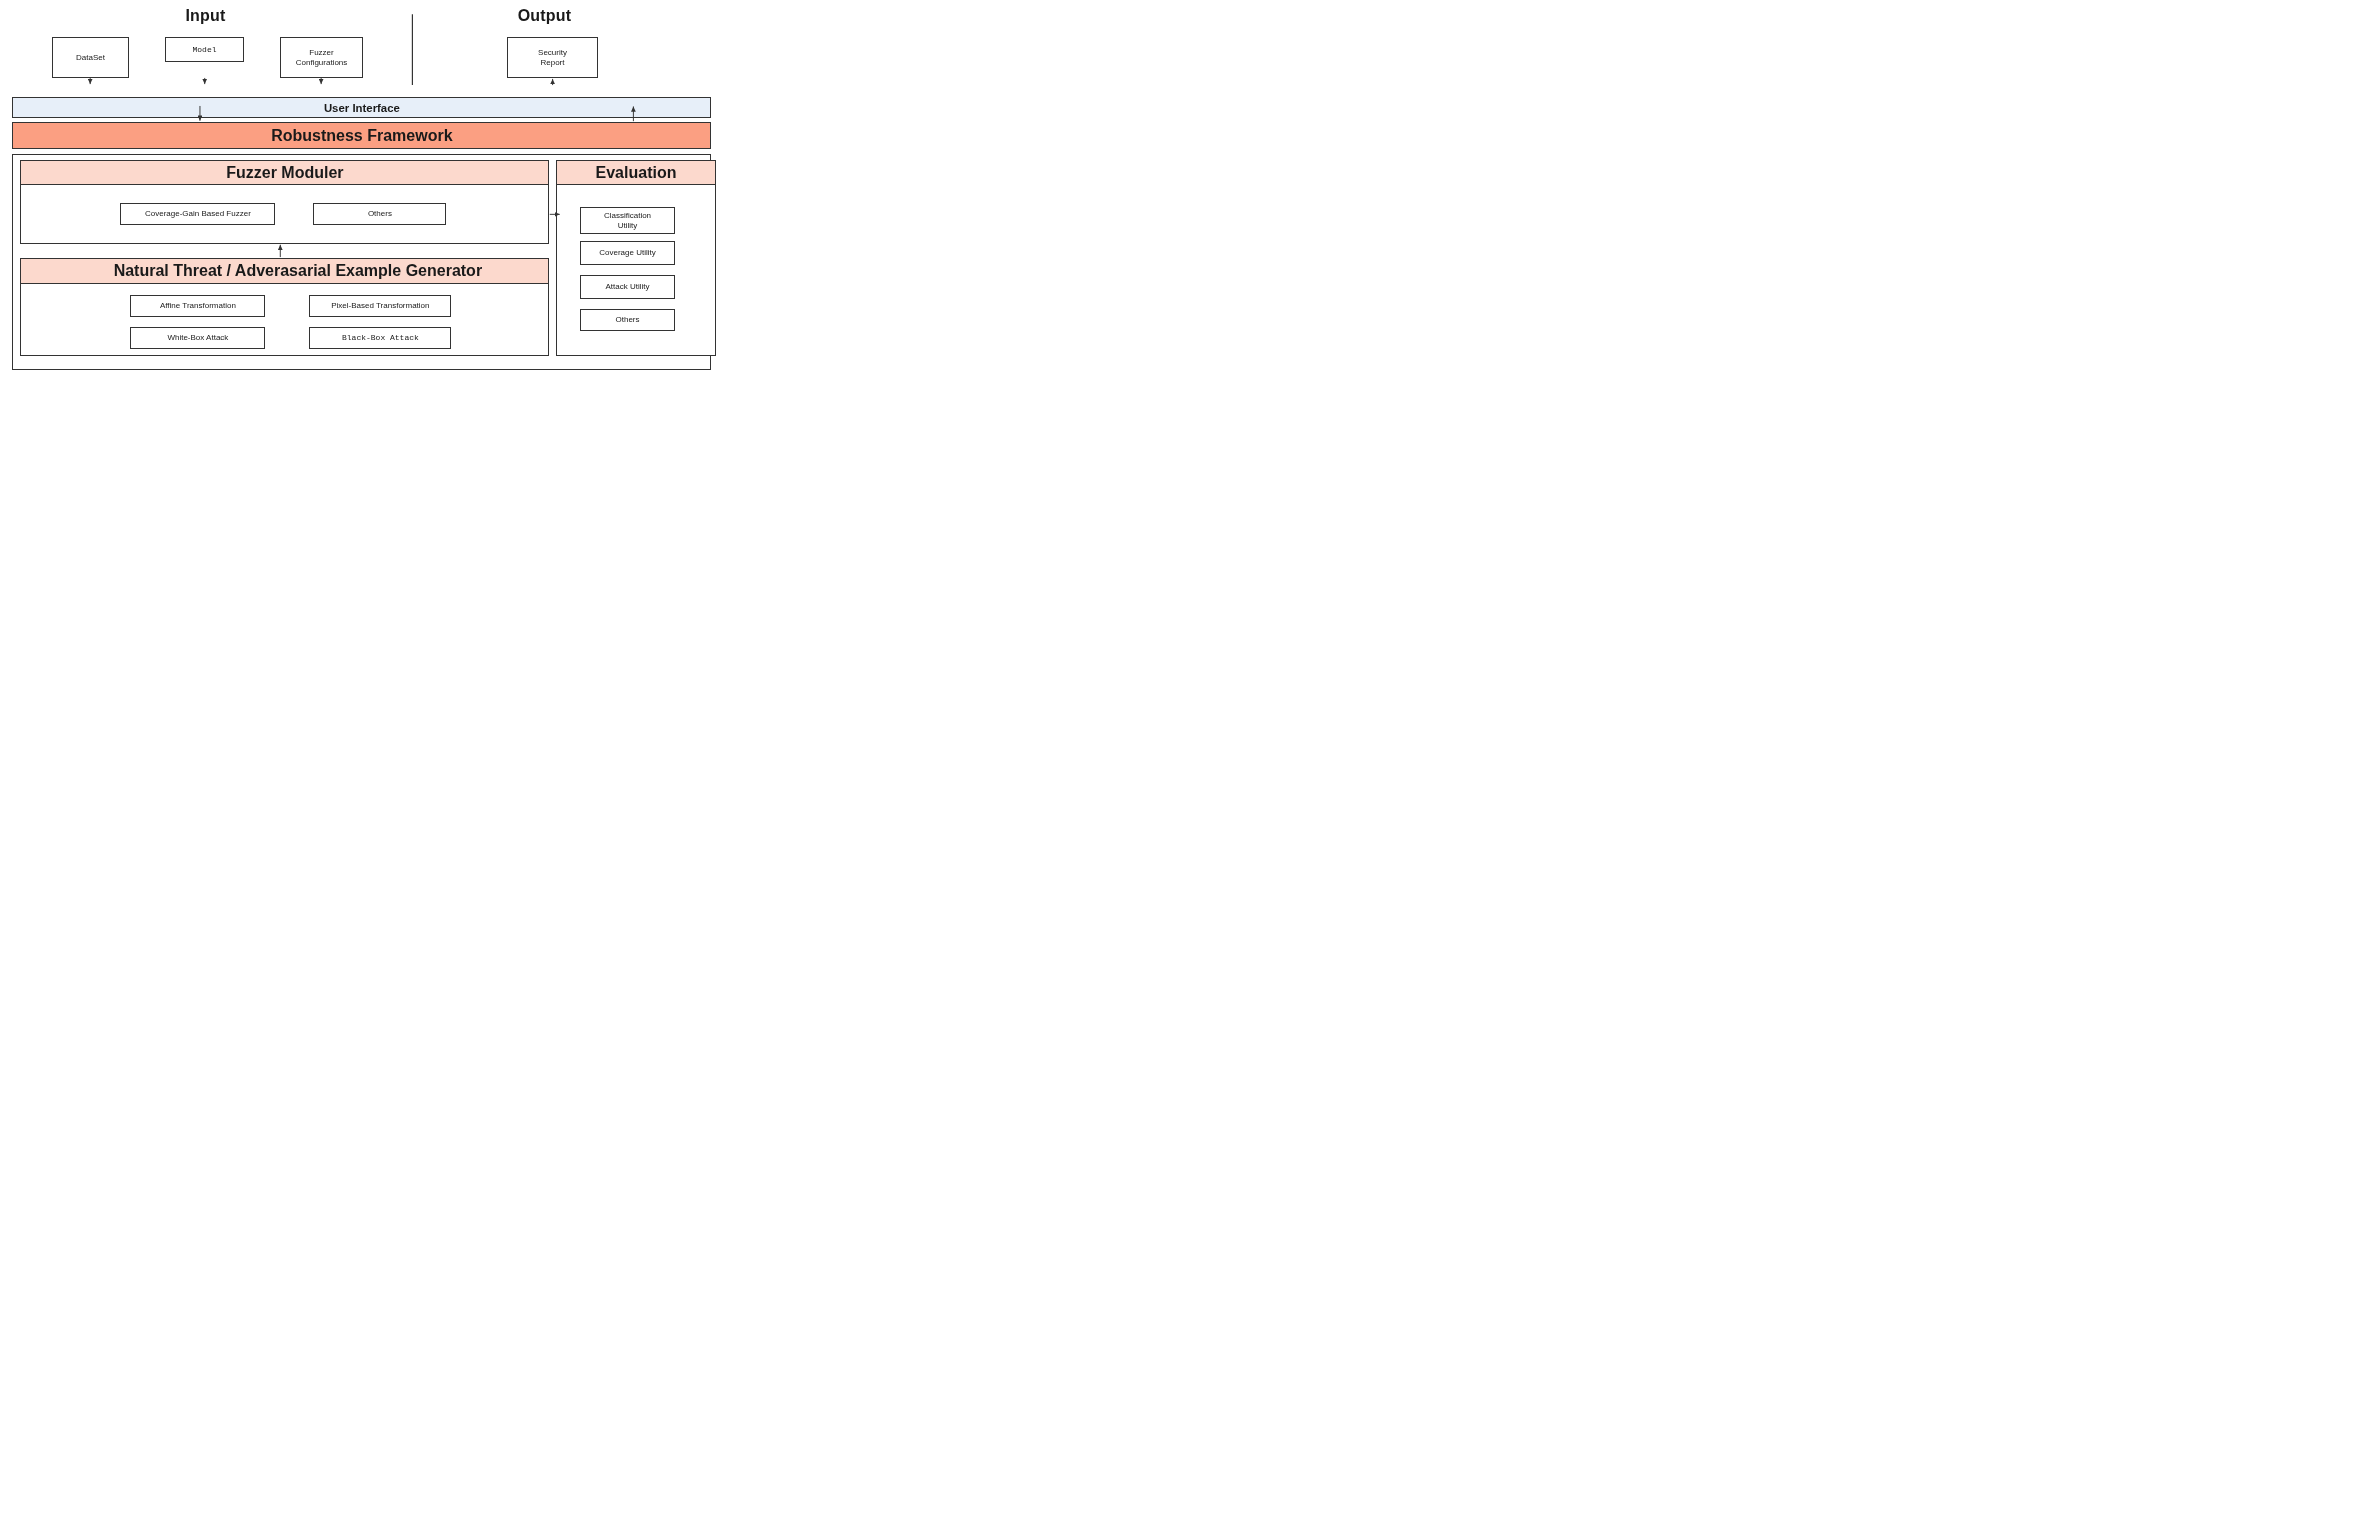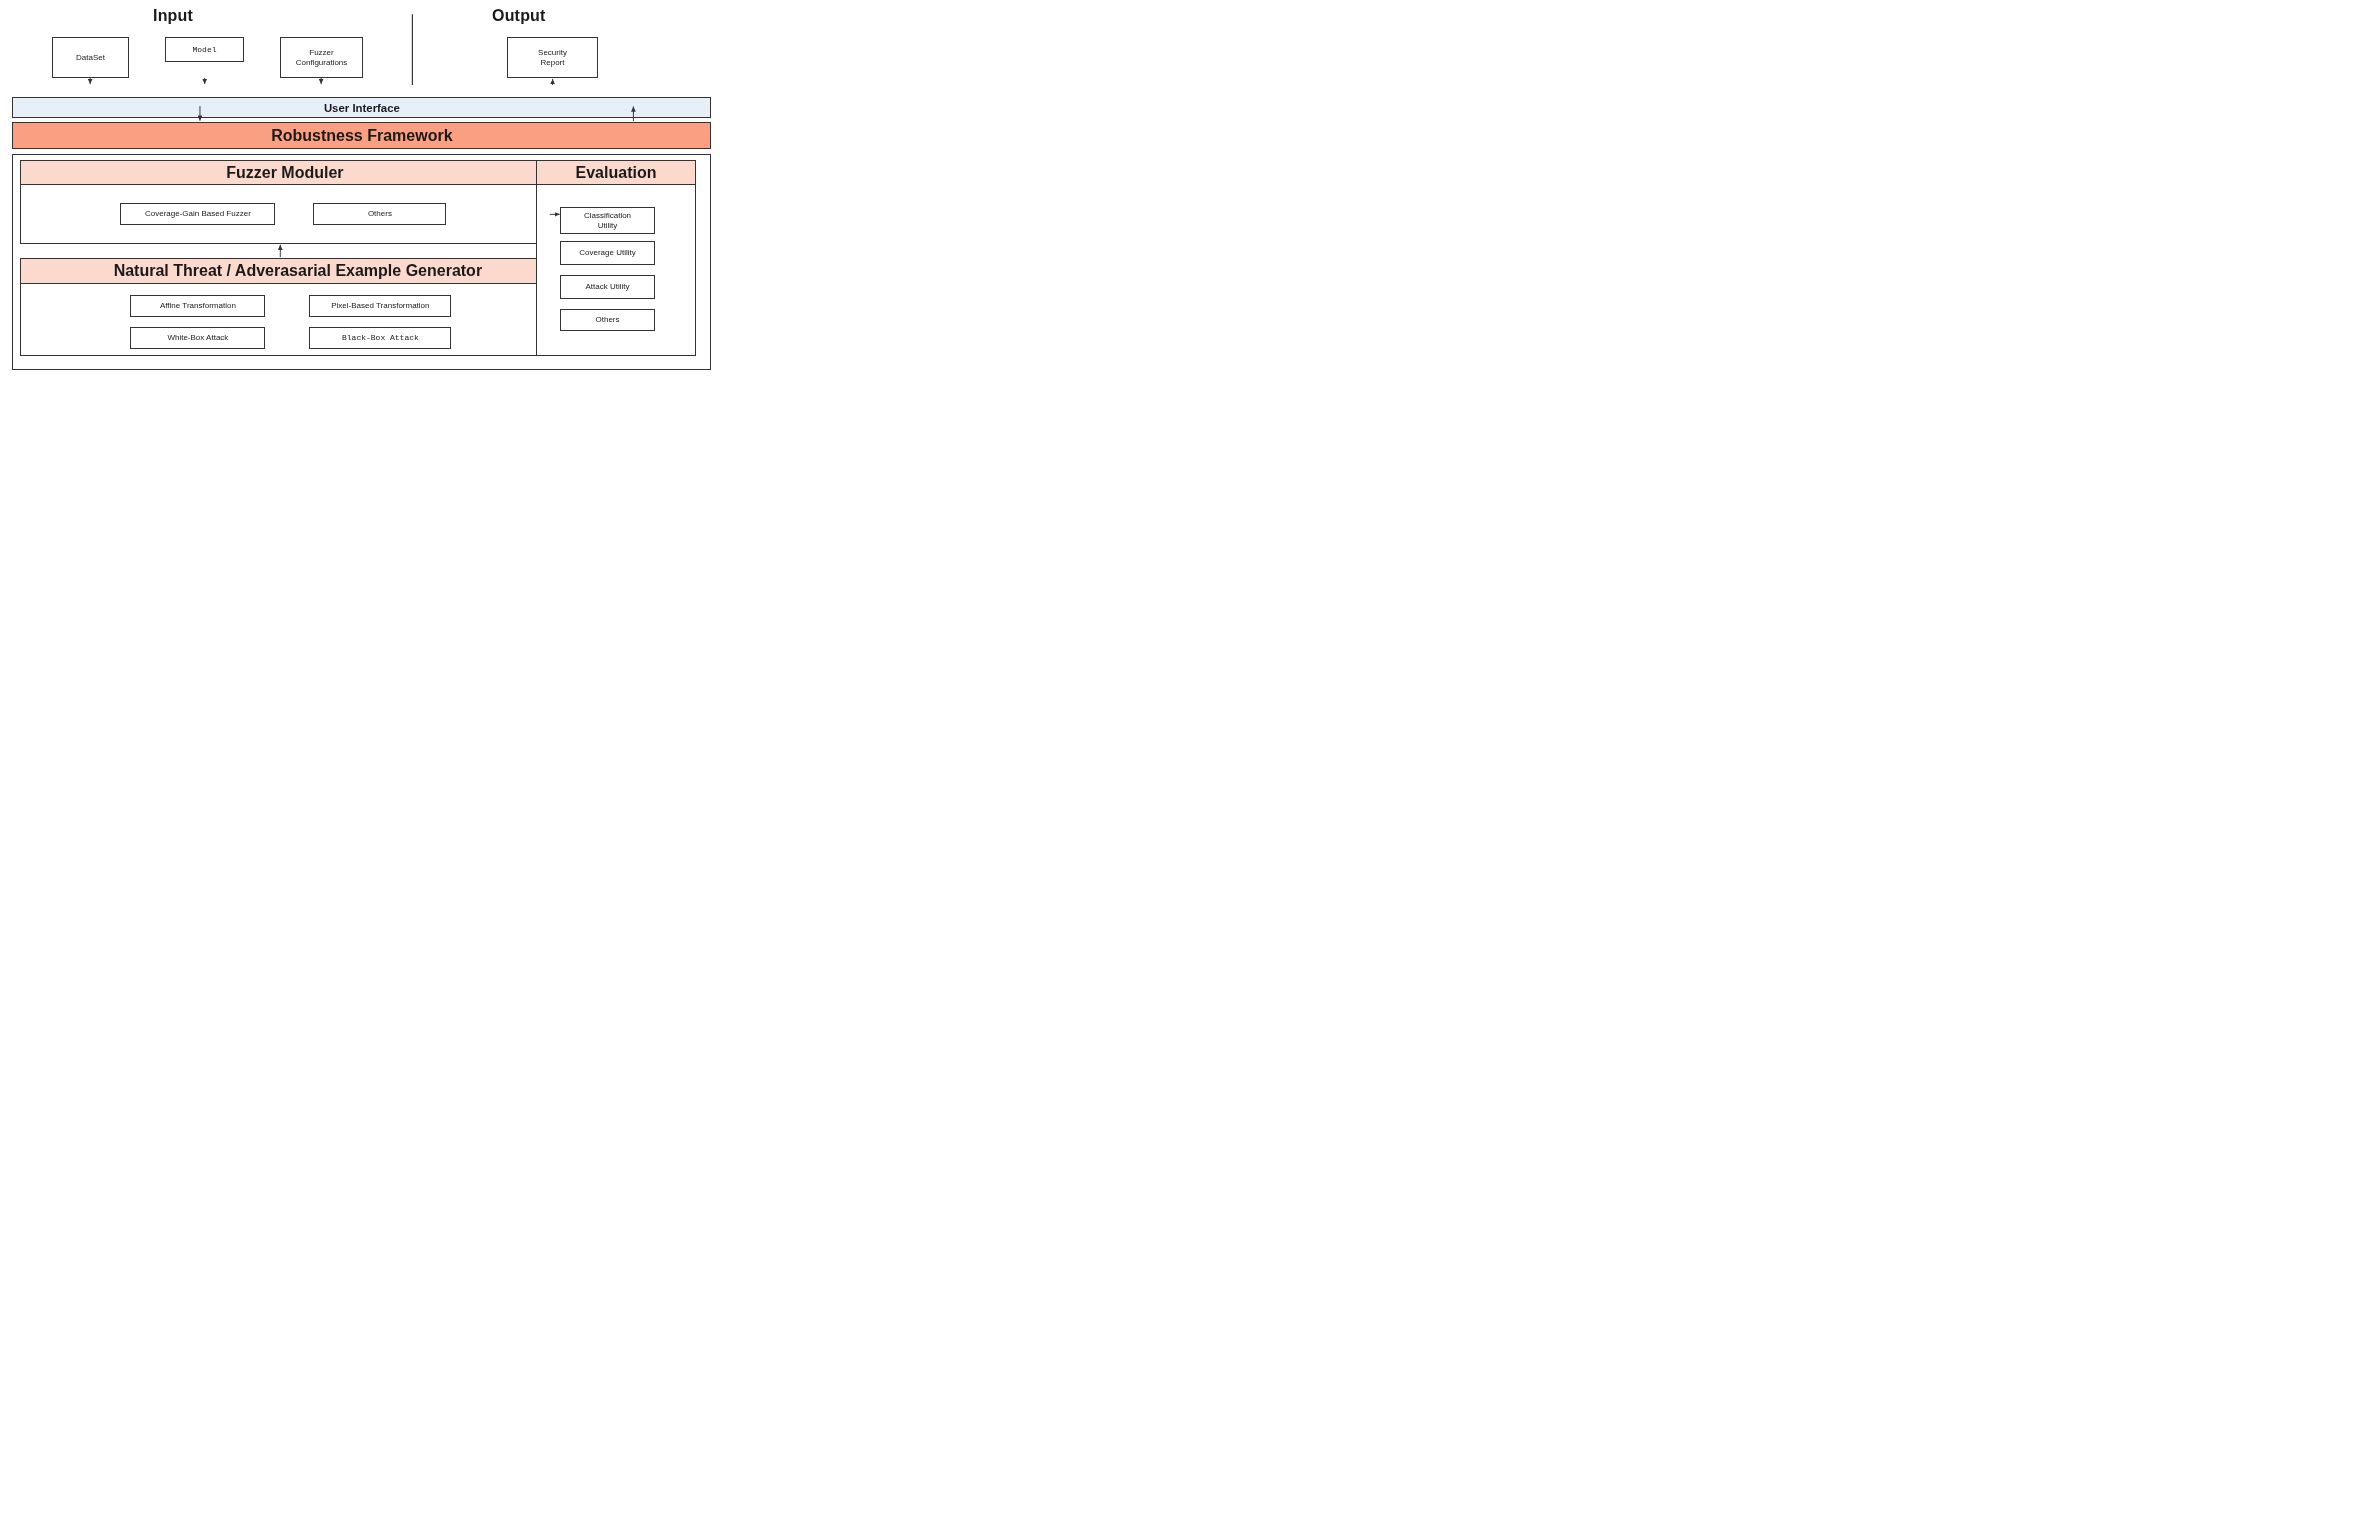--- a/index.html
+++ b/index.html
@@ -9,21 +9,21 @@
     --rf-fill:#fb9f82;
     --hdr-fill:#fcd9cd;
   }
   html,body{margin:0;padding:0;background:#ffffff;}
   #canvas{
     position:relative;width:725px;height:384px;background:#ffffff;
     font-family:"Liberation Sans", sans-serif;color:var(--text);
     overflow:hidden;
   }
   .title{
-    position:absolute;width:105px;
+    position:absolute;width:105px;text-align:center;
     font-size:16px;font-weight:bold;letter-spacing:0.2px;
   }
   #input-title{left:153px;top:6.7px;}
   #output-title{left:492px;top:6.7px;}
 
   .node{
     position:absolute;border:1px solid var(--border);background:#ffffff;
     display:flex;align-items:center;justify-content:center;text-align:center;
     font-size:8px;line-height:1.25;box-sizing:border-box;
   }
@@ -47,21 +47,21 @@
     position:absolute;left:12.4px;top:154px;width:699px;height:216px;
     border:1.2px solid var(--border);background:#ffffff;box-sizing:border-box;
   }
 
   .section{
     position:absolute;border:1px solid var(--border);background:#ffffff;
     box-sizing:border-box;
   }
   #fuzzer-section{left:20.4px;top:160px;width:529px;height:84px;}
   #nt-section{left:20.4px;top:258px;width:529px;height:98px;}
-  #eval-panel{left:536px;top:160px;width:160px;height:196px;}
+  #eval-panel{left:556px;top:160px;width:160px;height:196px;}
 
   .section-header{
     position:absolute;left:0;top:0;width:100%;
     background:var(--hdr-fill);border-bottom:1px solid var(--border);
     display:flex;align-items:center;justify-content:center;
     font-size:16px;font-weight:bold;box-sizing:border-box;
   }
   #fuzzer-section .section-header{height:24px;}
   #nt-section .section-header{height:25px;padding-left:26px;}
   #eval-panel .section-header{height:24px;}

